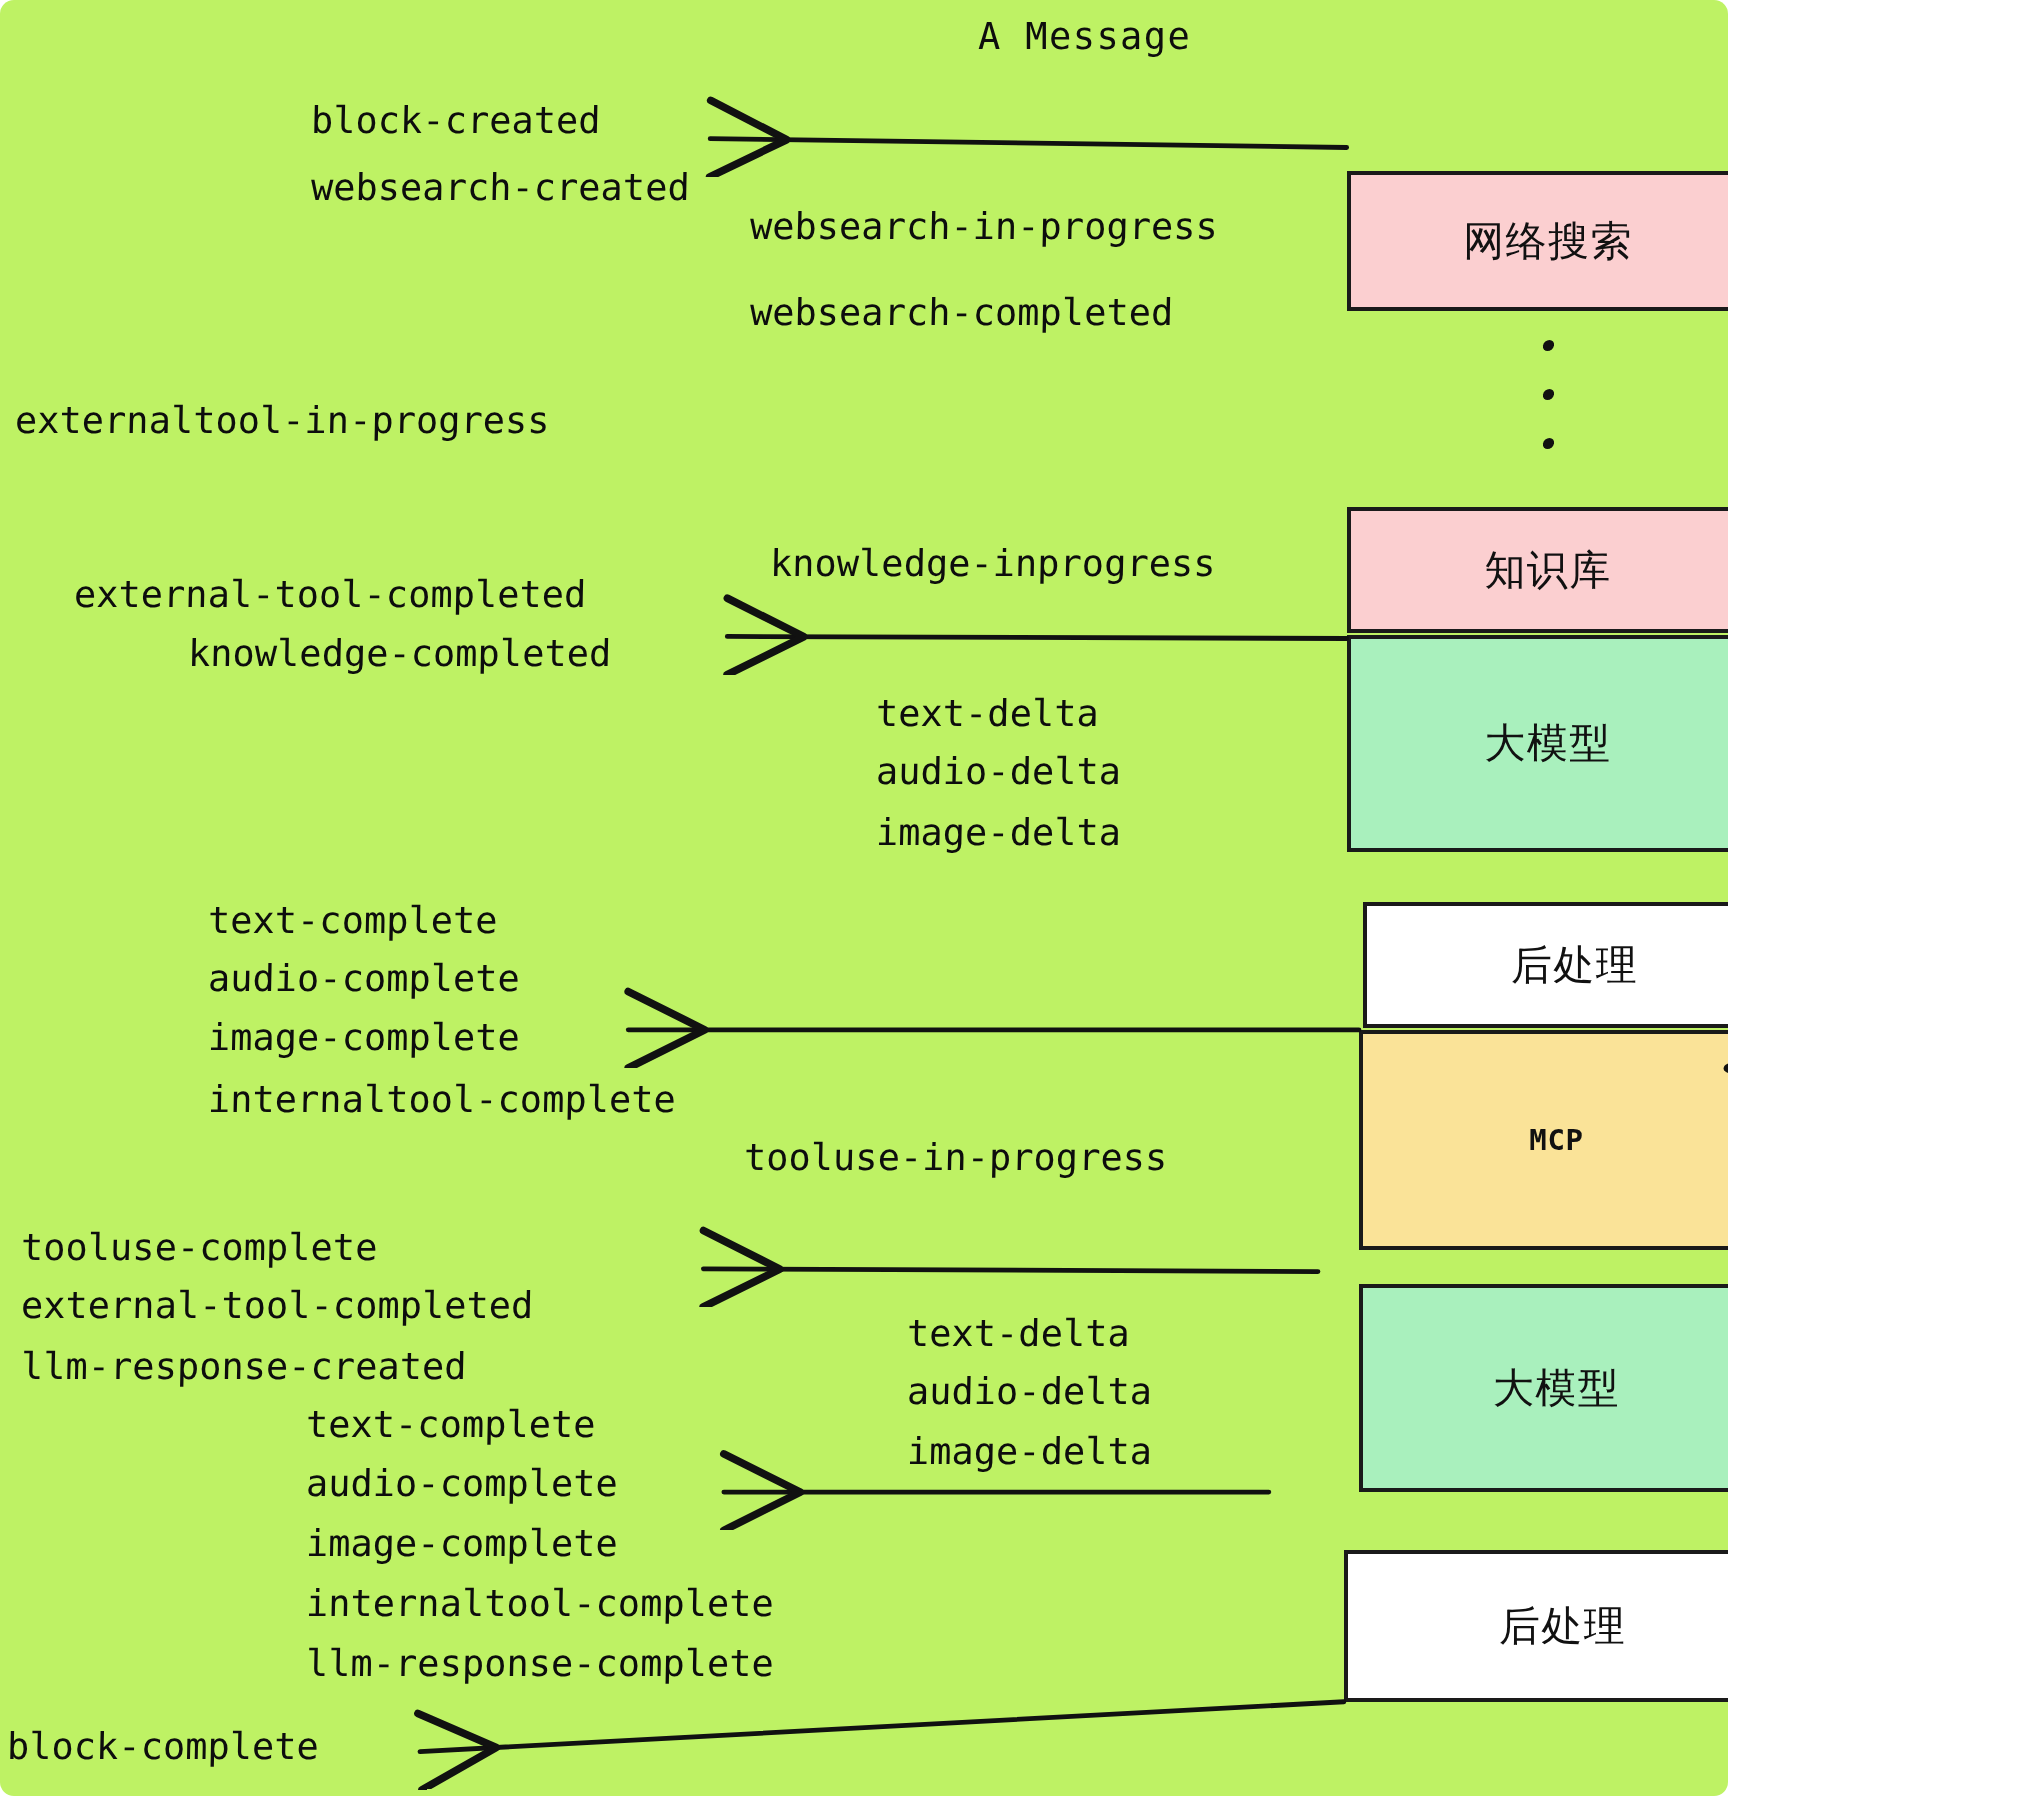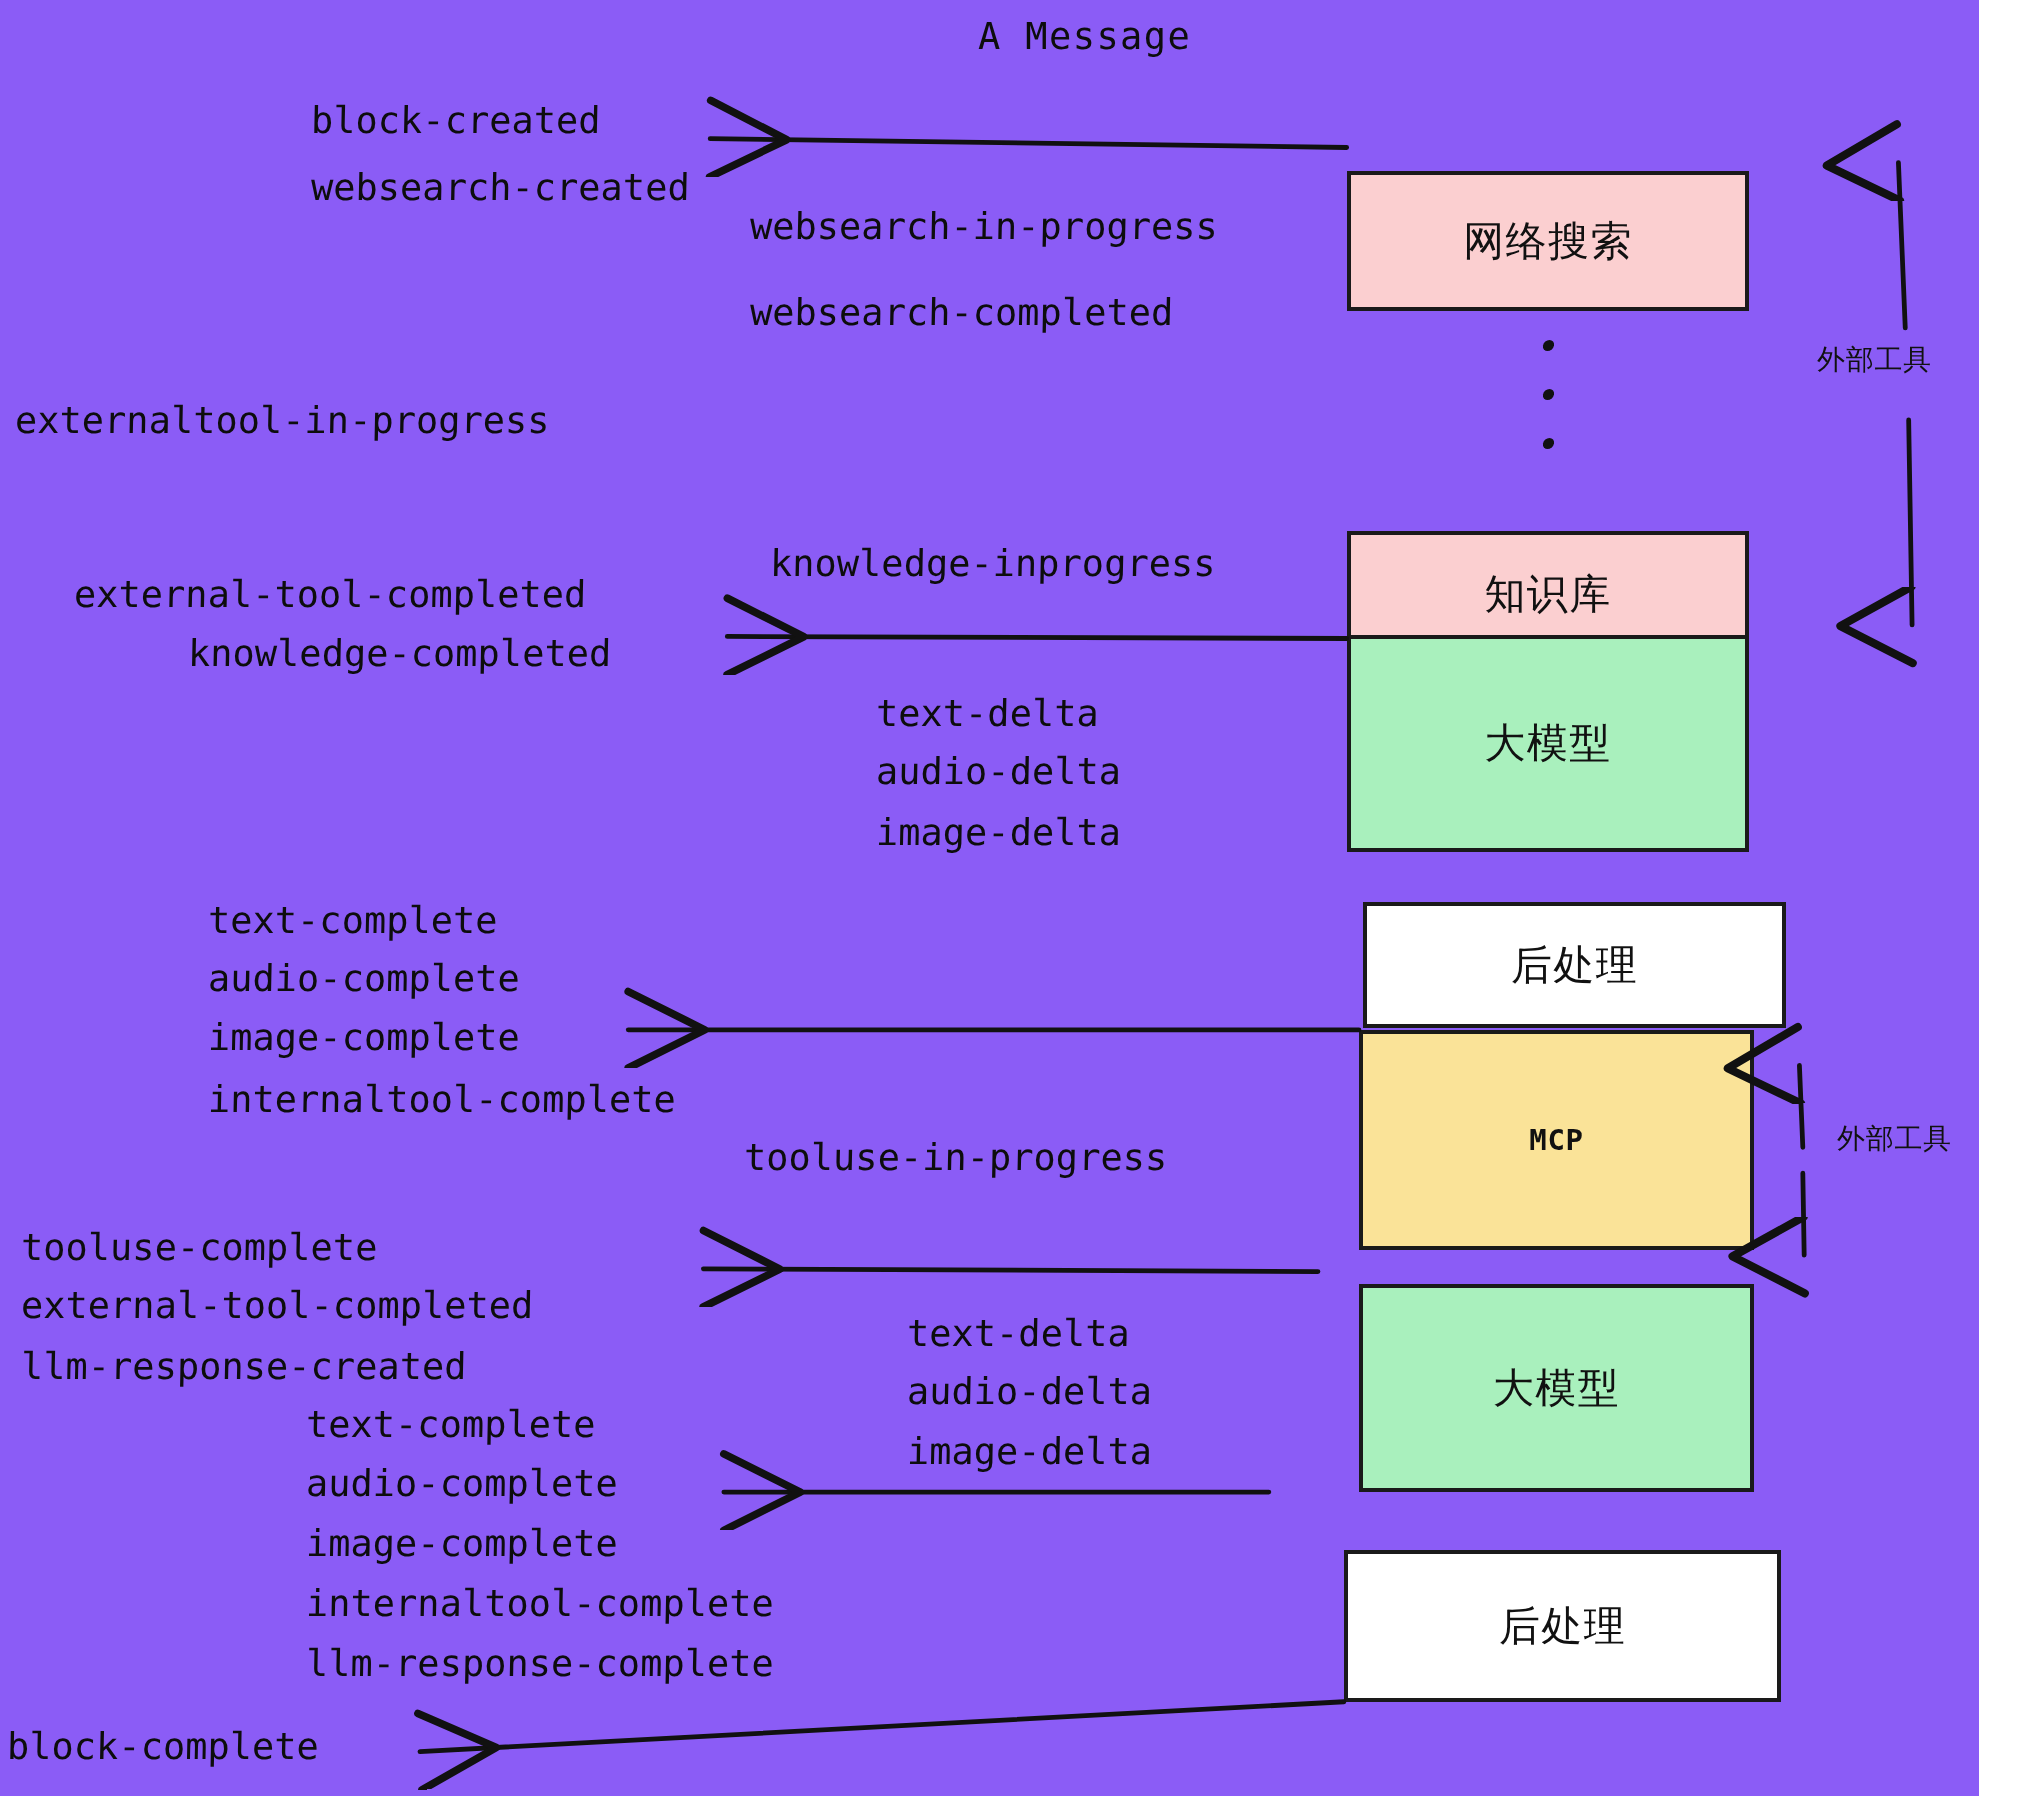--- a/index.html
+++ b/index.html
@@ -2,25 +2,26 @@
 <html style="font-size:11px"><head>
 <meta charset="utf-8">
 <style>
   html, body {
     margin: 0;
     padding: 0;
     background: #ffffff;
   }
   #canvas {
     position: relative;
-    width: 1979px;
+    width: 1728px;
     height: 1796px;
-    background: #8b5cf6;
+    background: #bef264;
     overflow: hidden;
     font-family: "DejaVu Sans Mono", "Liberation Mono", monospace;
+    border-radius: 14px;
   }
   .evt {
     position: absolute;
     white-space: nowrap;
     font-family: "DejaVu Sans Mono", "Liberation Mono", monospace;
     font-size: 37px;
     line-height: 1;
     color: #0d0d0d;
     letter-spacing: 0px;
     transform: skewX(-1.2deg);
@@ -118,21 +119,21 @@
       <div class="evt" style="left: 306px; top: 1525px;">image-complete</div>
       <div class="evt" style="left: 306px; top: 1585px;">internaltool-complete</div>
       <div class="evt" style="left: 306px; top: 1645px;">llm-response-complete</div>
       <div class="evt" style="left: 6.8px; top: 1728px;">block-complete</div>
     </div>
 
   <div id="nodes-layer">
       <div class="node" style="left: 1347px; top: 171px; width: 402px; height: 140px; background: rgb(251, 207, 208);">
         <span>网络搜索</span>
       </div>
-      <div class="node" style="left: 1347px; top: 507px; width: 402px; height: 126px; background: rgb(251, 207, 208); margin-top: 24px;">
+      <div class="node" style="left: 1347px; top: 507px; width: 402px; height: 126px; background: rgb(251, 207, 208);">
         <span>知识库</span>
       </div>
       <div class="node" style="left: 1347px; top: 635px; width: 402px; height: 217px; background: rgb(169, 240, 189);">
         <span>大模型</span>
       </div>
       <div class="node" style="left: 1363px; top: 902px; width: 423px; height: 126px; background: rgb(255, 255, 255);">
         <span>后处理</span>
       </div>
       <div class="node mono" style="left: 1359px; top: 1030px; width: 395px; height: 220px; background: rgb(250, 227, 152);">
         <span>MCP</span>

